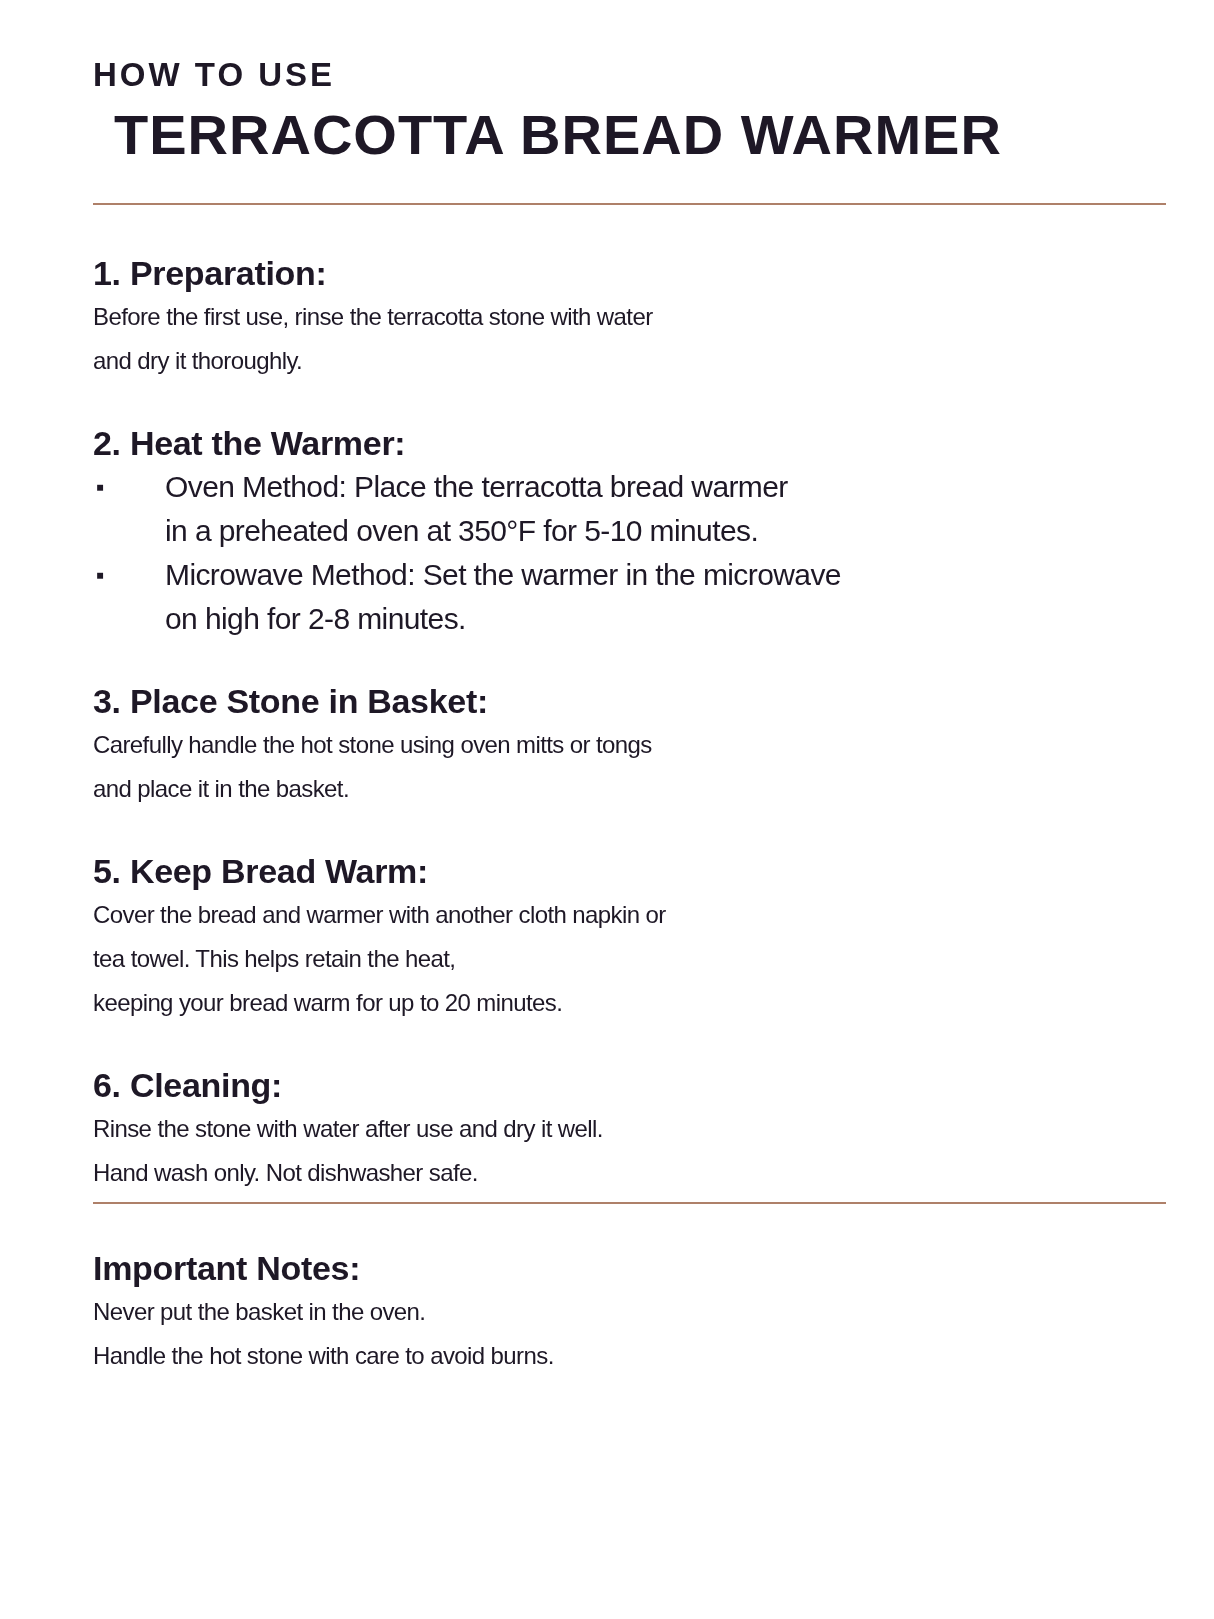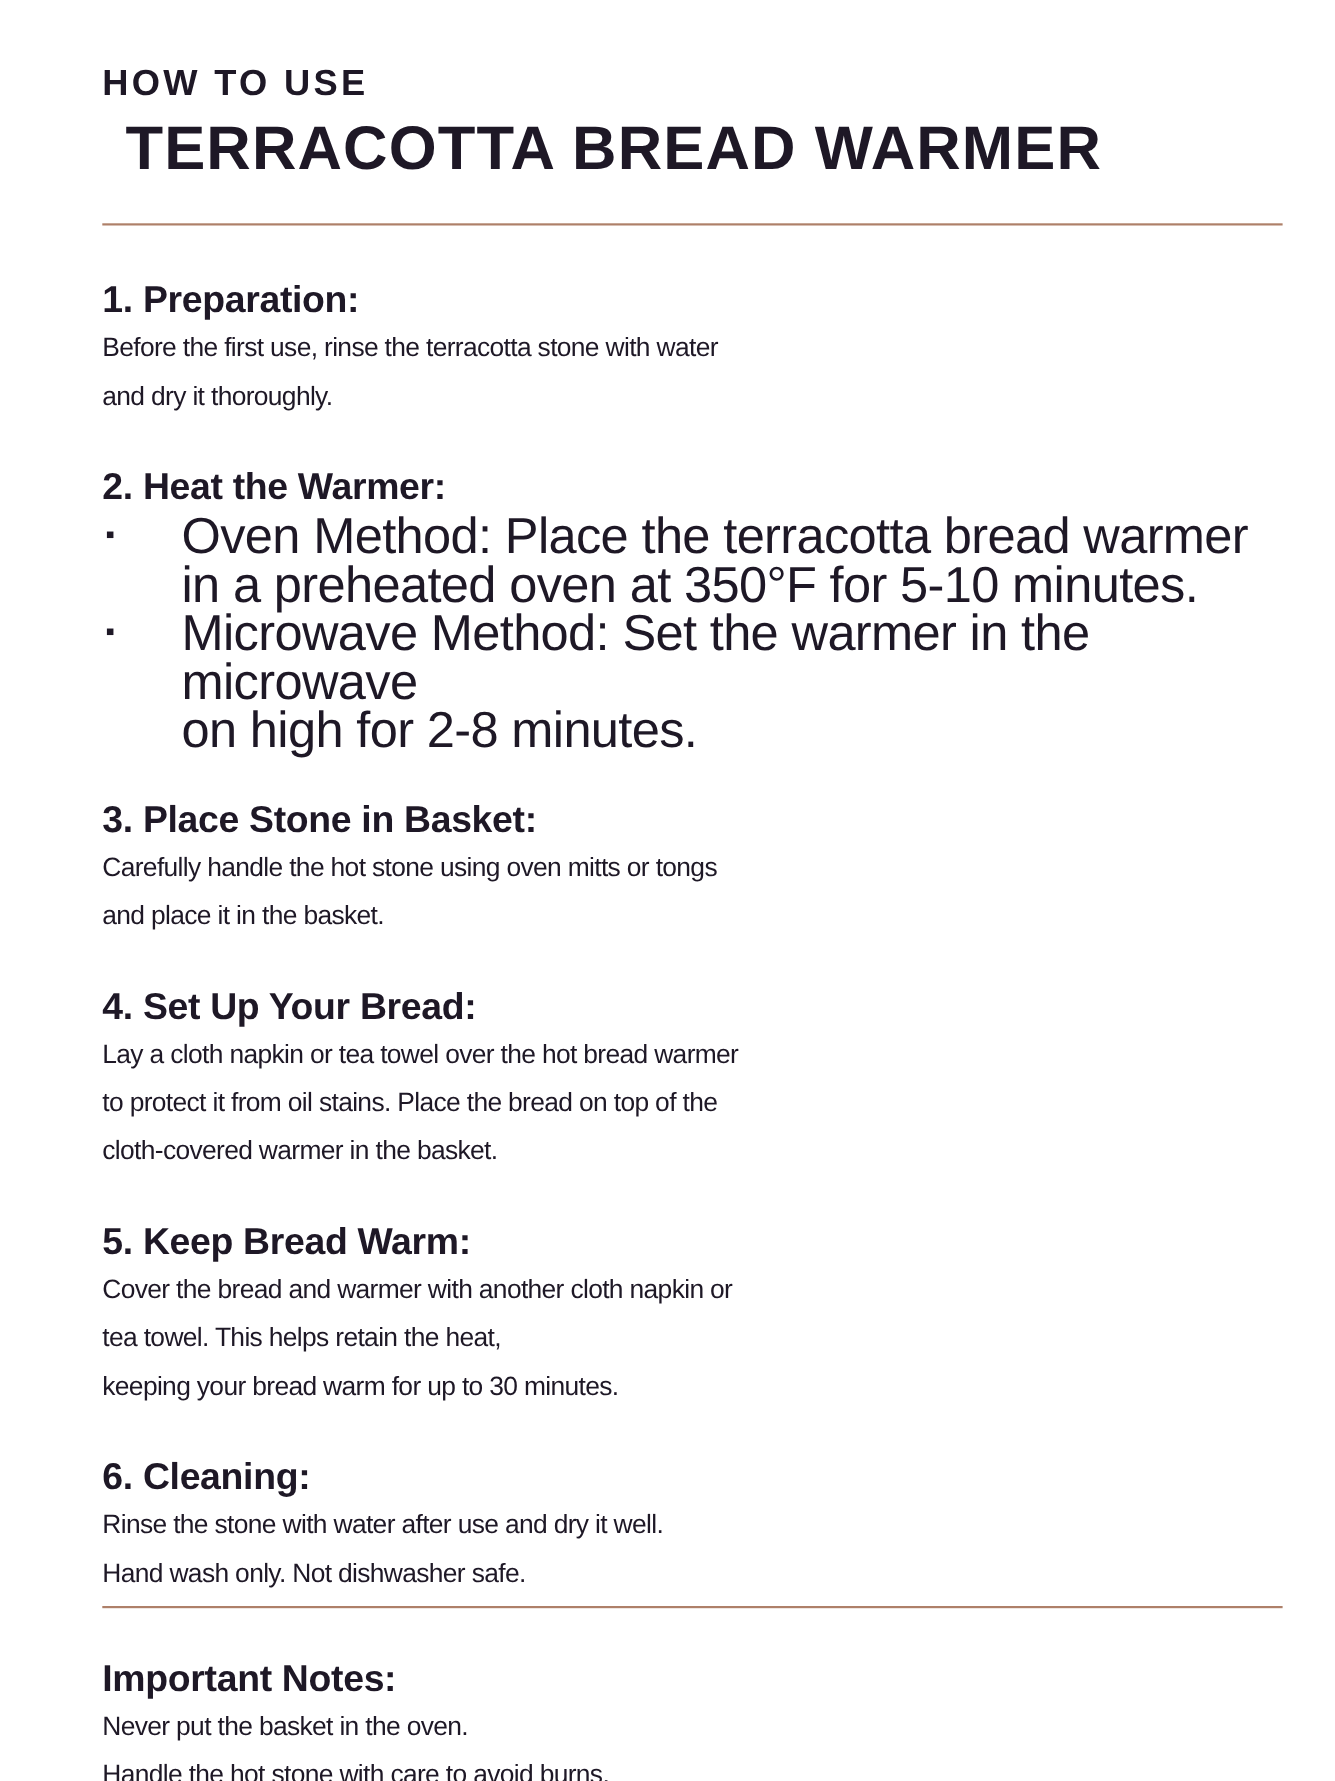--- a/index.html
+++ b/index.html
@@ -65,21 +65,21 @@
   .bullet-list { list-style: none; }
   .bullet-item { display: flex; align-items: flex-start; }
   .bullet-marker {
     flex: 0 0 72px;
     font-size: 24px;
     line-height: 44px;
     padding-left: 3px;
     color: var(--ink);
   }
   .bullet-text {
-    font-size: 46px;
+    font-size: 30px;
     font-weight: 400;
     line-height: 44px;
     letter-spacing: -0.6px;
     white-space: pre-line;
     color: var(--ink);
   }
 </style>
 </head>
 <body>
 
@@ -111,32 +111,26 @@
       </li>
     </ul>
   </div>
 
   <div class="section">
     <div class="section-heading">3. Place Stone in Basket:</div>
     <div class="section-body">Carefully handle the hot stone using oven mitts or tongs
 and place it in the basket.</div>
   </div>
 
-  <div class="section">
-    <div class="section-heading">4. Set Up Your Bread:</div>
-    <div class="section-body">Lay a cloth napkin or tea towel over the hot bread warmer
-to protect it from oil stains. Place the bread on top of the
-cloth-covered warmer in the basket.</div>
-  </div>
 
   <div class="section">
     <div class="section-heading">5. Keep Bread Warm:</div>
     <div class="section-body">Cover the bread and warmer with another cloth napkin or
 tea towel. This helps retain the heat,
-keeping your bread warm for up to 30 minutes.</div>
+keeping your bread warm for up to 20 minutes.</div>
   </div>
 
   <div class="section">
     <div class="section-heading">6. Cleaning:</div>
     <div class="section-body">Rinse the stone with water after use and dry it well.
 Hand wash only. Not dishwasher safe.</div>
   </div>
 
   <hr class="divider divider-2">
 

